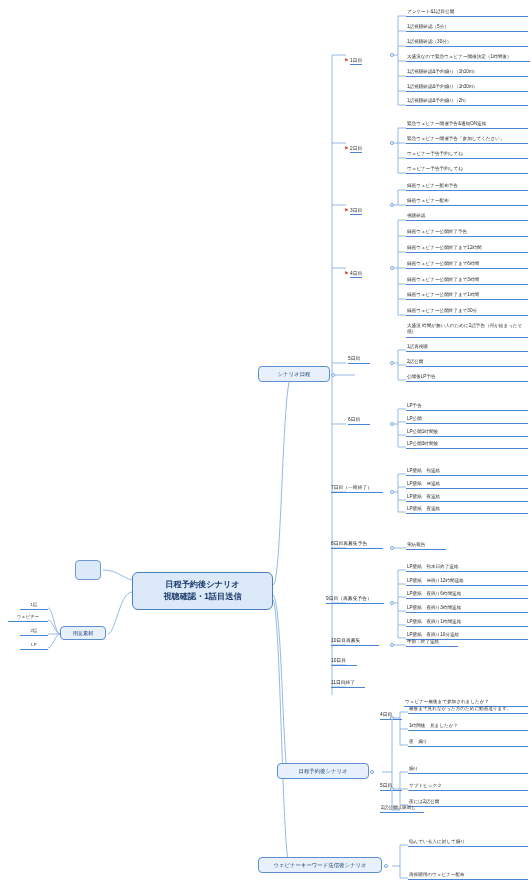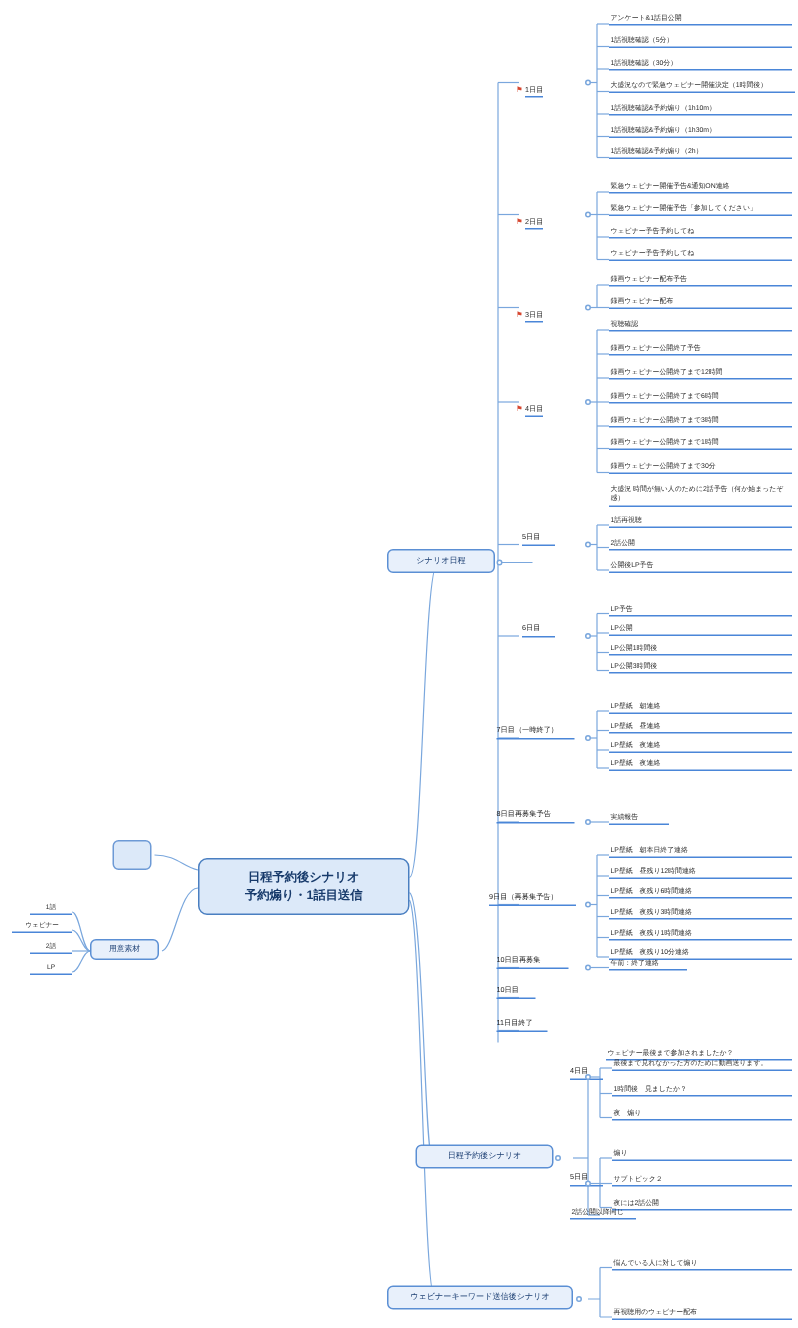--- a/index.html
+++ b/index.html
@@ -179,21 +179,21 @@
 
   <div class="node material" style="left:60px;top:626px;width:46px;">用意素材</div>
 
   <div class="node minileaf" style="left:20px;top:602px;width:28px;">1話</div>
   <div class="node minileaf" style="left:8px;top:614px;width:40px;">ウェビナー</div>
   <div class="node minileaf" style="left:20px;top:628px;width:28px;">2話</div>
   <div class="node minileaf" style="left:20px;top:642px;width:28px;">LP</div>
 
   <div class="node center" style="left:132px;top:572px;width:141px;">
     <div>日程予約後シナリオ</div>
-    <div>予約煽り・1話目送信</div>
+    <div>視聴確認・1話目送信</div>
   </div>
 
   <div class="node branch" style="left:258px;top:366px;width:72px;">シナリオ日程</div>
   <div class="node branch" style="left:277px;top:763px;width:92px;">日程予約後シナリオ</div>
   <div class="node branch" style="left:258px;top:857px;width:124px;">ウェビナーキーワード送信後シナリオ</div>
 
   <span class="collapse" style="left:331px;top:373px;"></span>
   <span class="collapse" style="left:370px;top:770px;"></span>
   <span class="collapse" style="left:384px;top:864px;"></span>
 

